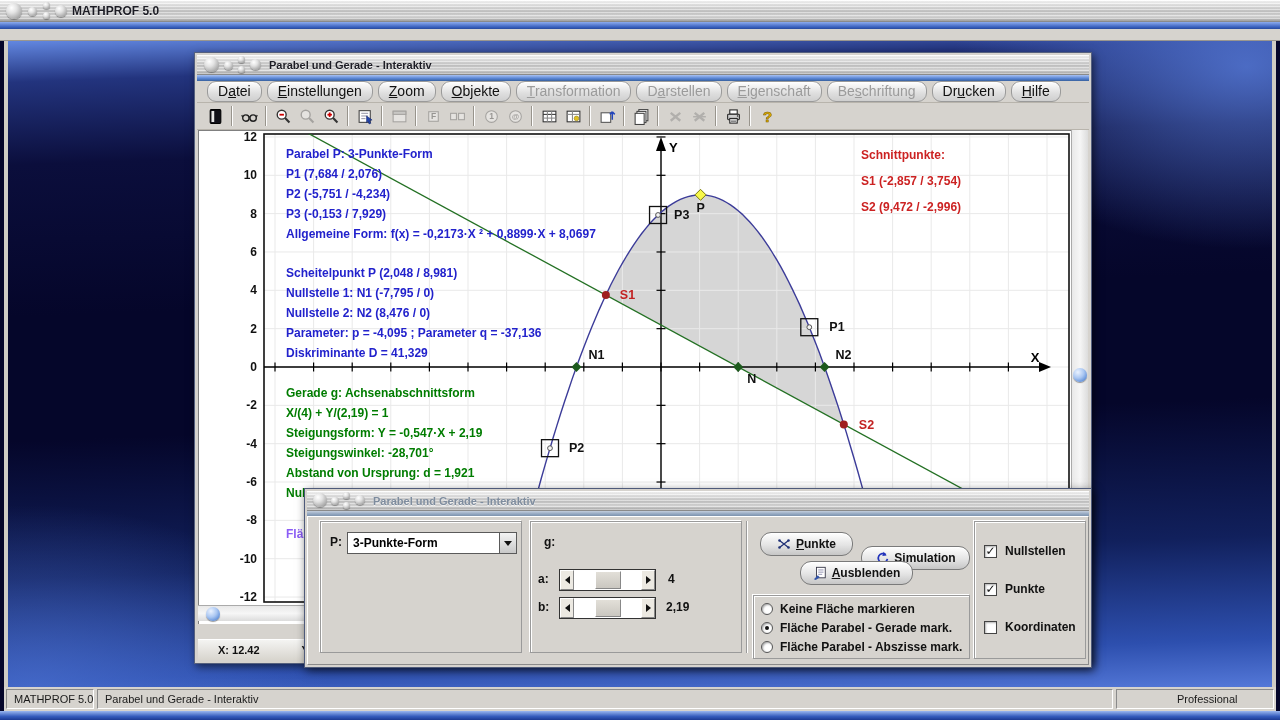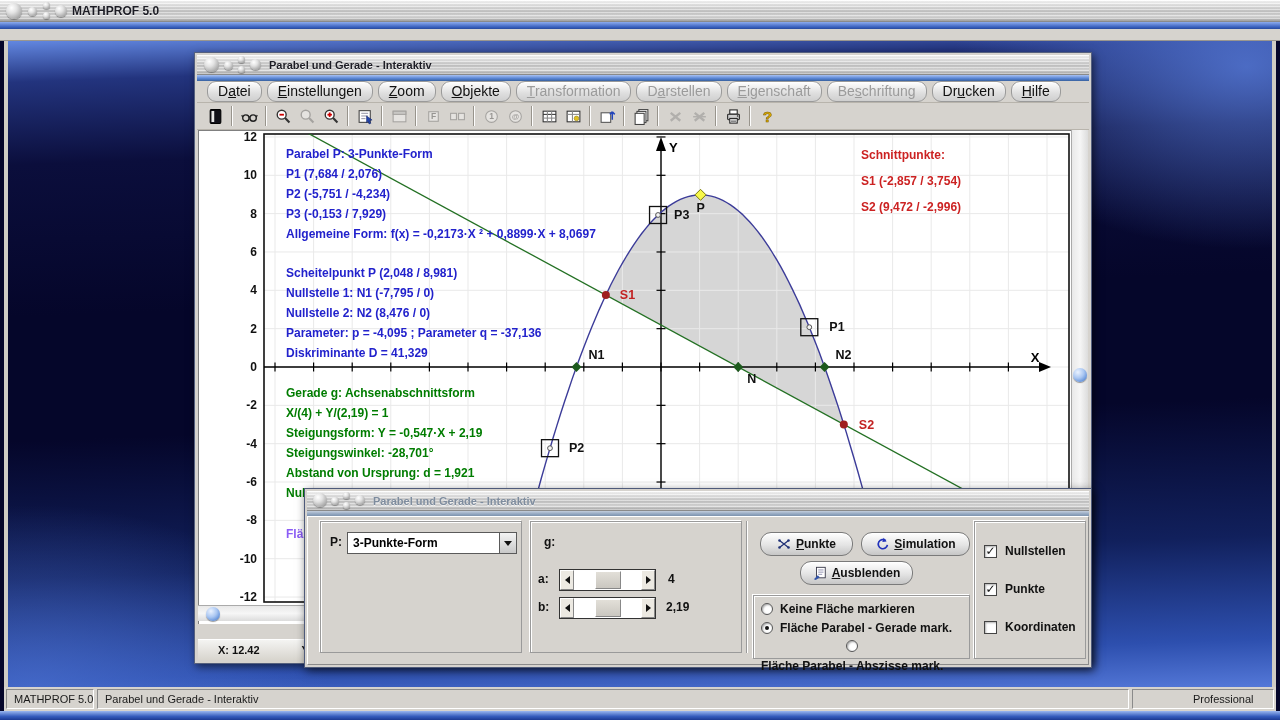--- a/index.html
+++ b/index.html
@@ -468,21 +468,21 @@
         <div class="skin-btn" style="left:452px;top:15px;width:93px;">
           <svg viewBox="0 0 14 14">
               <path d="M2.5 3.5 L11.5 10.5 M11.5 3.5 L2.5 10.5" stroke="#223377" stroke-width="1.3" fill="none"></path>
               <circle cx="2.5" cy="3.5" r="1.3" fill="#223377"></circle>
               <circle cx="11.5" cy="3.5" r="1.3" fill="#223377"></circle>
               <circle cx="2.5" cy="10.5" r="1.3" fill="#223377"></circle>
               <circle cx="11.5" cy="10.5" r="1.3" fill="#223377"></circle>
             </svg>
           <span><u>P</u>unkte</span>
         </div>
-        <div class="skin-btn" style="left:553px;top:15px;width:109px;">
+        <div class="skin-btn" style="left:553px;top:29px;width:109px;">
           <svg viewBox="0 0 14 14">
               <path d="M10.8 3.6 A4.6 4.6 0 1 0 12.4 7.8" fill="none" stroke="#2233bb" stroke-width="1.7"></path>
               <path d="M8.6 0.8 L11.6 4.4 L7.3 5.0 Z" fill="#2233bb"></path>
             </svg>
           <span><u>S</u>imulation</span>
         </div>
         <div class="skin-btn" style="left:492px;top:44px;width:113px;">
           <svg viewBox="0 0 16 16">
               <rect x="4" y="1.5" width="10" height="12" fill="#fff" stroke="#334" stroke-width="1"></rect>
               <line x1="6" y1="4.5" x2="12" y2="4.5" stroke="#88a"></line>
@@ -495,21 +495,21 @@
 
         <div id="radio-group">
             <div class="radio-row" style="left: 453px; top: 85px;">
               <span class="radio-circ"></span>
               <span>Keine Fläche markieren</span>
             </div>
             <div class="radio-row" style="left: 453px; top: 104px;">
               <span class="radio-circ sel"></span>
               <span>Fläche Parabel - Gerade mark.</span>
             </div>
-            <div class="radio-row" style="left: 453px; top: 123px; flex-direction: column;">
+            <div class="radio-row" style="left: 453px; top: 123px;">
               <span class="radio-circ"></span>
               <span>Fläche Parabel - Abszisse mark.</span>
             </div>
           </div>
         <div id="check-group">
             <div class="check-row" style="left: 676px; top: 27px;">
               <span class="check-box">✓</span>
               <span>Nullstellen</span>
             </div>
             <div class="check-row" style="left: 676px; top: 65px;">
@@ -522,16 +522,16 @@
             </div>
           </div>
       </div>
     </div>
 
   </div>
 
   <div class="main-statusbar">
     <div class="sb-panel" style="width:88px;">MATHPROF 5.0</div>
     <div class="sb-panel" style="flex:1;">Parabel und Gerade - Interaktiv</div>
-    <div class="sb-panel" style="width:142px;padding-left:60px;">Professional</div>
+    <div class="sb-panel" style="width:158px;padding-left:60px;">Professional</div>
   </div>
   <div class="bottom-strip"></div>
 </div>
 
 </body></html>

